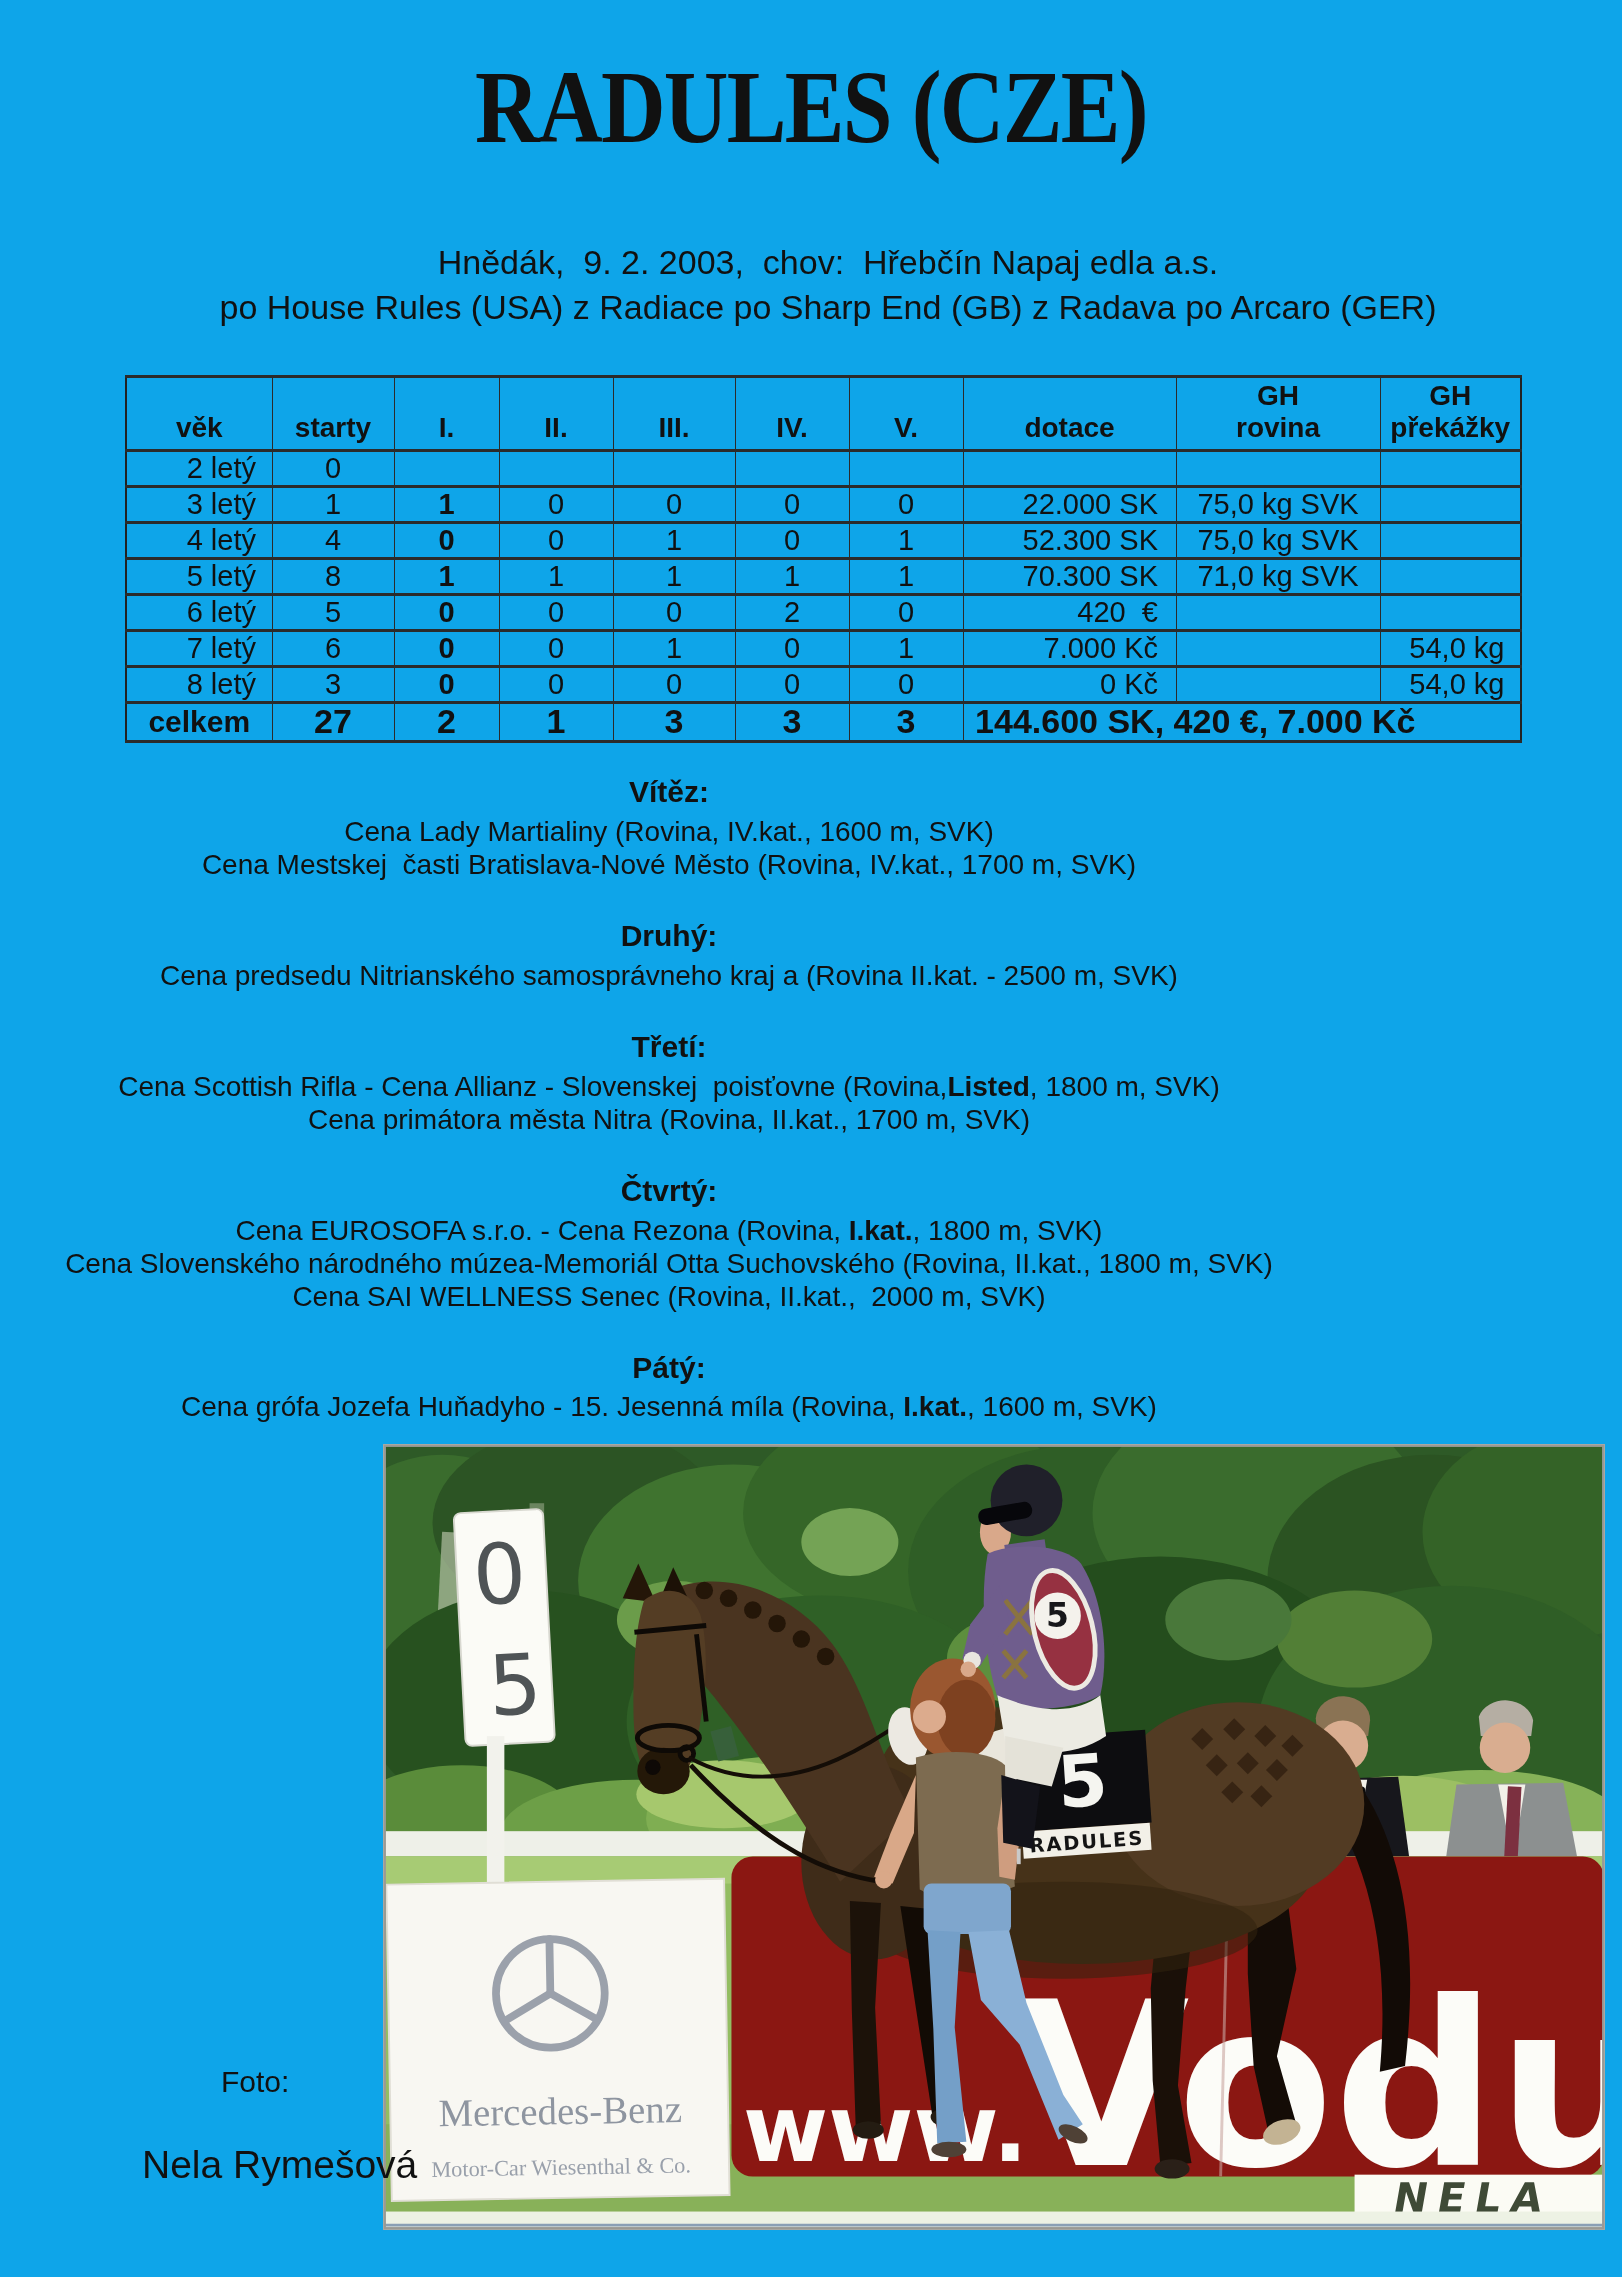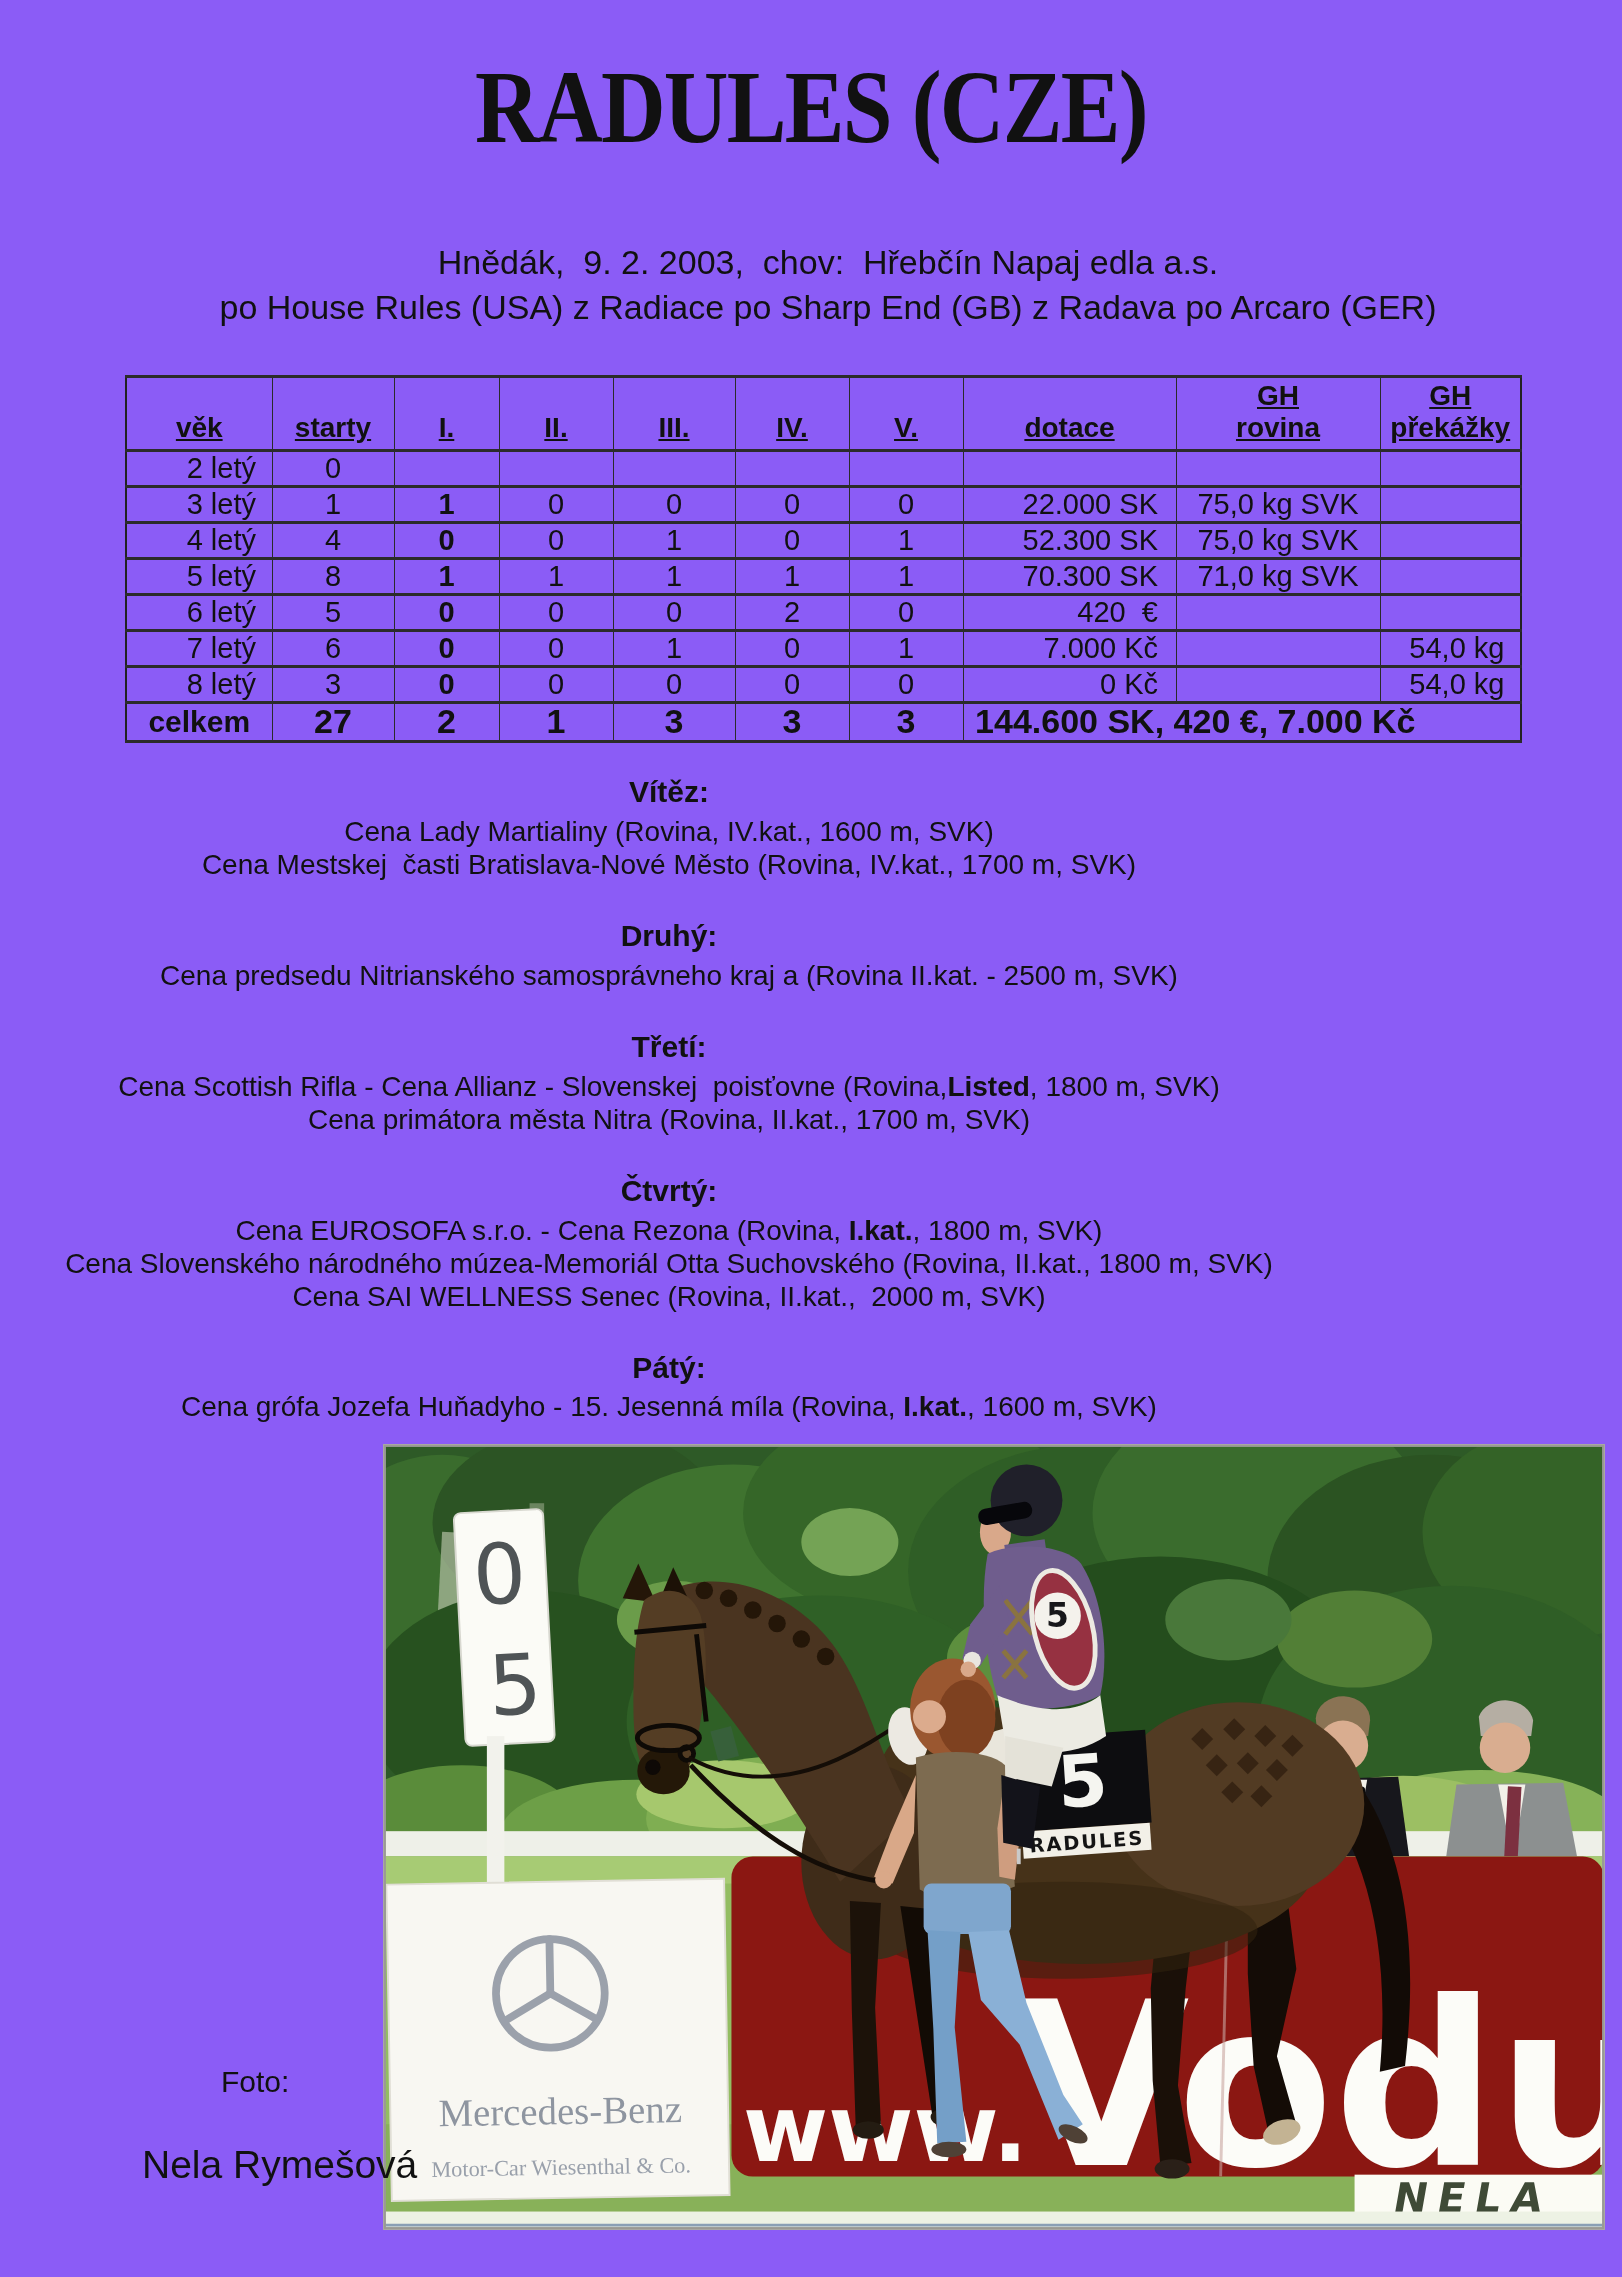--- a/index.html
+++ b/index.html
@@ -1,32 +1,32 @@
 <!DOCTYPE html>
 <html><head>
 <meta charset="utf-8">
 <style>
   html,body{margin:0;padding:0;background:#ffffff;}
-  .page{position:relative;width:1622px;height:2277px;background:#8b5cf6;overflow:hidden;
+  .page{position:relative;width:1622px;height:2277px;background:#0ea5e9;overflow:hidden;
         font-family:"Liberation Sans", sans-serif;color:#111;}
   
   .title{position:absolute;top:47px;left:0;width:100%;text-align:center;
          font-family:"Liberation Serif", serif;font-weight:bold;font-size:104px;
          transform:scaleX(.86);letter-spacing:-1.9px;}
   .sub{position:absolute;left:0;width:100%;text-align:center;font-size:34px;white-space:pre-wrap;padding-left:17px;}
   .sub1{top:243px;} .sub2{top:288px;}
   
   table.stats{position:absolute;left:125px;top:375px;width:1393px;border-collapse:collapse;
               table-layout:fixed;font-size:29px;}
   .stats th,.stats td{border:1.9px solid #2b2b2b;border-top-width:3.9px;border-bottom-width:3.9px;
               padding:0;white-space:pre;overflow:hidden;}
   table.stats{border:2.9px solid #222;}
   .stats thead tr{height:74px;}
   .stats thead th{vertical-align:bottom;font-weight:bold;font-size:28px;text-align:center;padding-bottom:4.9px;}
-  .stats thead th span{display:block;line-height:32px;text-decoration:underline;}
+  .stats thead th span{display:block;line-height:32px;}
   .stats thead th span:empty{display:none;}
   .stats tbody tr{height:36px;}
   .stats tbody td{line-height:1.05;}
   .stats tbody td:nth-child(1){text-align:right;padding-right:15.5px;}
   .stats tbody td:nth-child(2),.stats tbody td:nth-child(3),.stats tbody td:nth-child(4),
   .stats tbody td:nth-child(5),.stats tbody td:nth-child(6),.stats tbody td:nth-child(7){text-align:center;}
   .stats tbody td:nth-child(3){font-weight:bold;}
   .stats tbody td:nth-child(8){text-align:right;padding-right:17.5px;}
   .stats tbody td:nth-child(9){text-align:center;}
   .stats tbody td:nth-child(10){text-align:right;padding-right:15.5px;}

